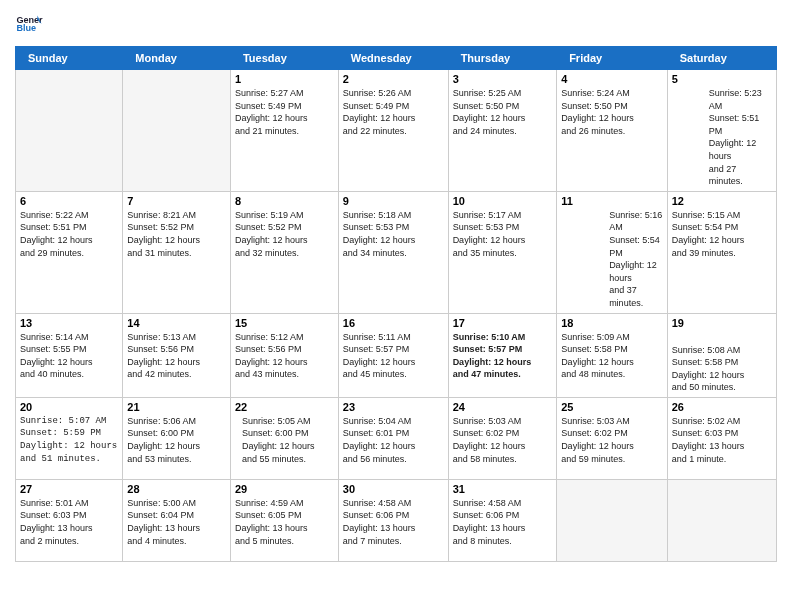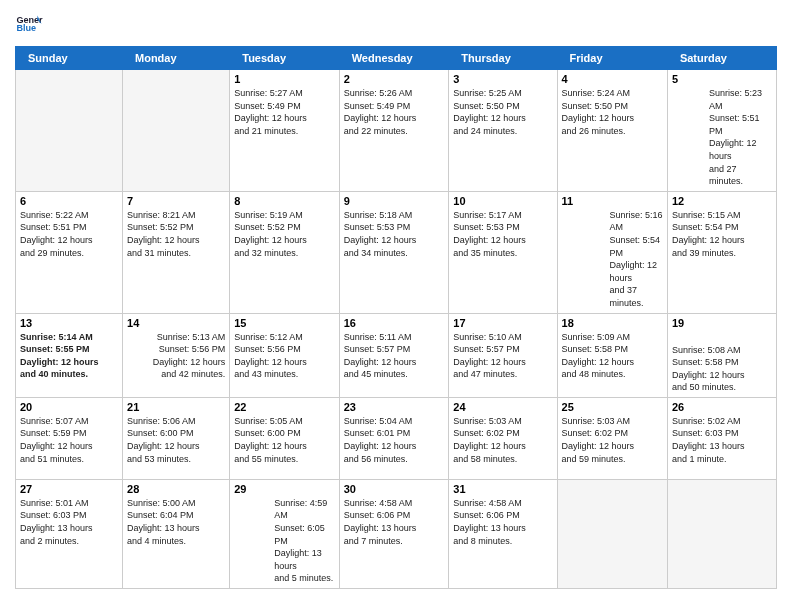--- a/index.html
+++ b/index.html
@@ -197,49 +197,49 @@
             <span class="day-number">12</span>
             <div class="day-info" style="white-space: pre-line;">Sunrise: 5:15 AM
 Sunset: 5:54 PM
 Daylight: 12 hours
 and 39 minutes.</div>
           </td>
         </tr>
         <tr>
           <td>
             <span class="day-number">13</span>
-            <div class="day-info" style="white-space: pre-line; font-weight: bold;">Sunrise: 5:14 AM
+            <div class="day-info" style="white-space: pre-line;">Sunrise: 5:14 AM
 Sunset: 5:55 PM
 Daylight: 12 hours
 and 40 minutes.</div>
           </td>
           <td>
             <span class="day-number">14</span>
-            <div class="day-info" style="white-space: pre-line; text-align: right;">Sunrise: 5:13 AM
+            <div class="day-info" style="white-space: pre-line;">Sunrise: 5:13 AM
 Sunset: 5:56 PM
 Daylight: 12 hours
 and 42 minutes.</div>
           </td>
           <td>
             <span class="day-number">15</span>
             <div class="day-info" style="white-space: pre-line;">Sunrise: 5:12 AM
 Sunset: 5:56 PM
 Daylight: 12 hours
 and 43 minutes.</div>
           </td>
           <td>
             <span class="day-number">16</span>
             <div class="day-info" style="white-space: pre-line;">Sunrise: 5:11 AM
 Sunset: 5:57 PM
 Daylight: 12 hours
 and 45 minutes.</div>
           </td>
           <td>
             <span class="day-number">17</span>
-            <div class="day-info" style="white-space: pre-line;">Sunrise: 5:10 AM
+            <div class="day-info" style="white-space: pre-line; font-weight: bold;">Sunrise: 5:10 AM
 Sunset: 5:57 PM
 Daylight: 12 hours
 and 47 minutes.</div>
           </td>
           <td>
             <span class="day-number">18</span>
             <div class="day-info" style="white-space: pre-line;">Sunrise: 5:09 AM
 Sunset: 5:58 PM
 Daylight: 12 hours
 and 48 minutes.</div>
@@ -248,35 +248,35 @@
             <span class="day-number">19</span>
             <div class="day-info" style="white-space: pre-line; margin-top: 15px;">Sunrise: 5:08 AM
 Sunset: 5:58 PM
 Daylight: 12 hours
 and 50 minutes.</div>
           </td>
         </tr>
         <tr>
           <td>
             <span class="day-number">20</span>
-            <div class="day-info" style="white-space: pre-line;">Sunrise: 5:07 AM
+            <div class="day-info" style="white-space: pre-line; font-family: Liberation Mono, monospace;">Sunrise: 5:07 AM
 Sunset: 5:59 PM
 Daylight: 12 hours
 and 51 minutes.</div>
           </td>
           <td>
             <span class="day-number">21</span>
             <div class="day-info" style="white-space: pre-line;">Sunrise: 5:06 AM
 Sunset: 6:00 PM
 Daylight: 12 hours
 and 53 minutes.</div>
           </td>
           <td>
             <span class="day-number">22</span>
-            <div class="day-info" style="white-space: pre-line;">Sunrise: 5:05 AM
+            <div class="day-info" style="white-space: pre-line; margin-left: 7px;">Sunrise: 5:05 AM
 Sunset: 6:00 PM
 Daylight: 12 hours
 and 55 minutes.</div>
           </td>
           <td>
             <span class="day-number">23</span>
             <div class="day-info" style="white-space: pre-line;">Sunrise: 5:04 AM
 Sunset: 6:01 PM
 Daylight: 12 hours
 and 56 minutes.</div>
@@ -313,21 +313,21 @@
           </td>
           <td>
             <span class="day-number">28</span>
             <div class="day-info" style="white-space: pre-line;">Sunrise: 5:00 AM
 Sunset: 6:04 PM
 Daylight: 13 hours
 and 4 minutes.</div>
           </td>
           <td>
             <span class="day-number">29</span>
-            <div class="day-info" style="white-space: pre-line; margin-left: 40px;">Sunrise: 4:59 AM
+            <div class="day-info" style="white-space: pre-line;">Sunrise: 4:59 AM
 Sunset: 6:05 PM
 Daylight: 13 hours
 and 5 minutes.</div>
           </td>
           <td>
             <span class="day-number">30</span>
             <div class="day-info" style="white-space: pre-line;">Sunrise: 4:58 AM
 Sunset: 6:06 PM
 Daylight: 13 hours
 and 7 minutes.</div>

